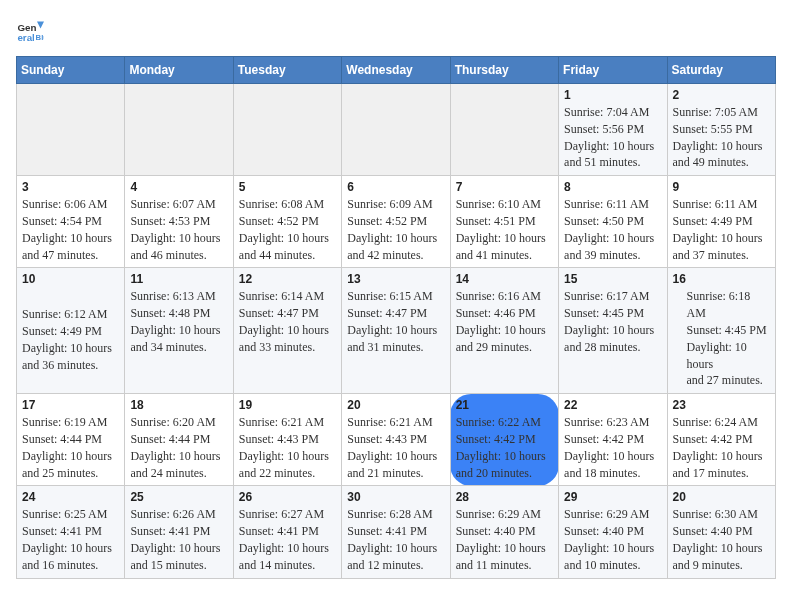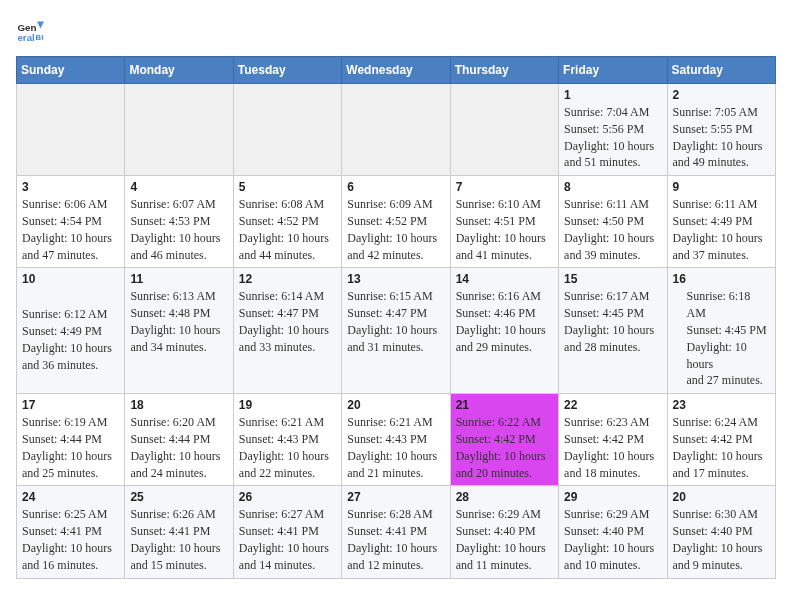--- a/index.html
+++ b/index.html
@@ -273,21 +273,21 @@
 Daylight: 10 hours
 and 22 minutes.</div>
         </td>
         <td style="background: rgb(255, 255, 255);">
           <span class="day-num">20</span>
           <div class="day-info" style="white-space: pre-line;">Sunrise: 6:21 AM
 Sunset: 4:43 PM
 Daylight: 10 hours
 and 21 minutes.</div>
         </td>
-        <td style="background: #d946ef;">
+        <td style="background: #3b82f6; border-radius: 21px;">
           <span class="day-num">21</span>
           <div class="day-info" style="white-space: pre-line;">Sunrise: 6:22 AM
 Sunset: 4:42 PM
 Daylight: 10 hours
 and 20 minutes.</div>
         </td>
         <td style="background: rgb(255, 255, 255);">
           <span class="day-num">22</span>
           <div class="day-info" style="white-space: pre-line;">Sunrise: 6:23 AM
 Sunset: 4:42 PM
@@ -318,21 +318,21 @@
 and 15 minutes.</div>
         </td>
         <td style="background: rgb(245, 247, 250);">
           <span class="day-num">26</span>
           <div class="day-info" style="white-space: pre-line;">Sunrise: 6:27 AM
 Sunset: 4:41 PM
 Daylight: 10 hours
 and 14 minutes.</div>
         </td>
         <td style="background: rgb(245, 247, 250);">
-          <span class="day-num">27</span>
+          <span class="day-num">30</span>
           <div class="day-info" style="white-space: pre-line;">Sunrise: 6:28 AM
 Sunset: 4:41 PM
 Daylight: 10 hours
 and 12 minutes.</div>
         </td>
         <td style="background: rgb(245, 247, 250);">
           <span class="day-num">28</span>
           <div class="day-info" style="white-space: pre-line;">Sunrise: 6:29 AM
 Sunset: 4:40 PM
 Daylight: 10 hours

